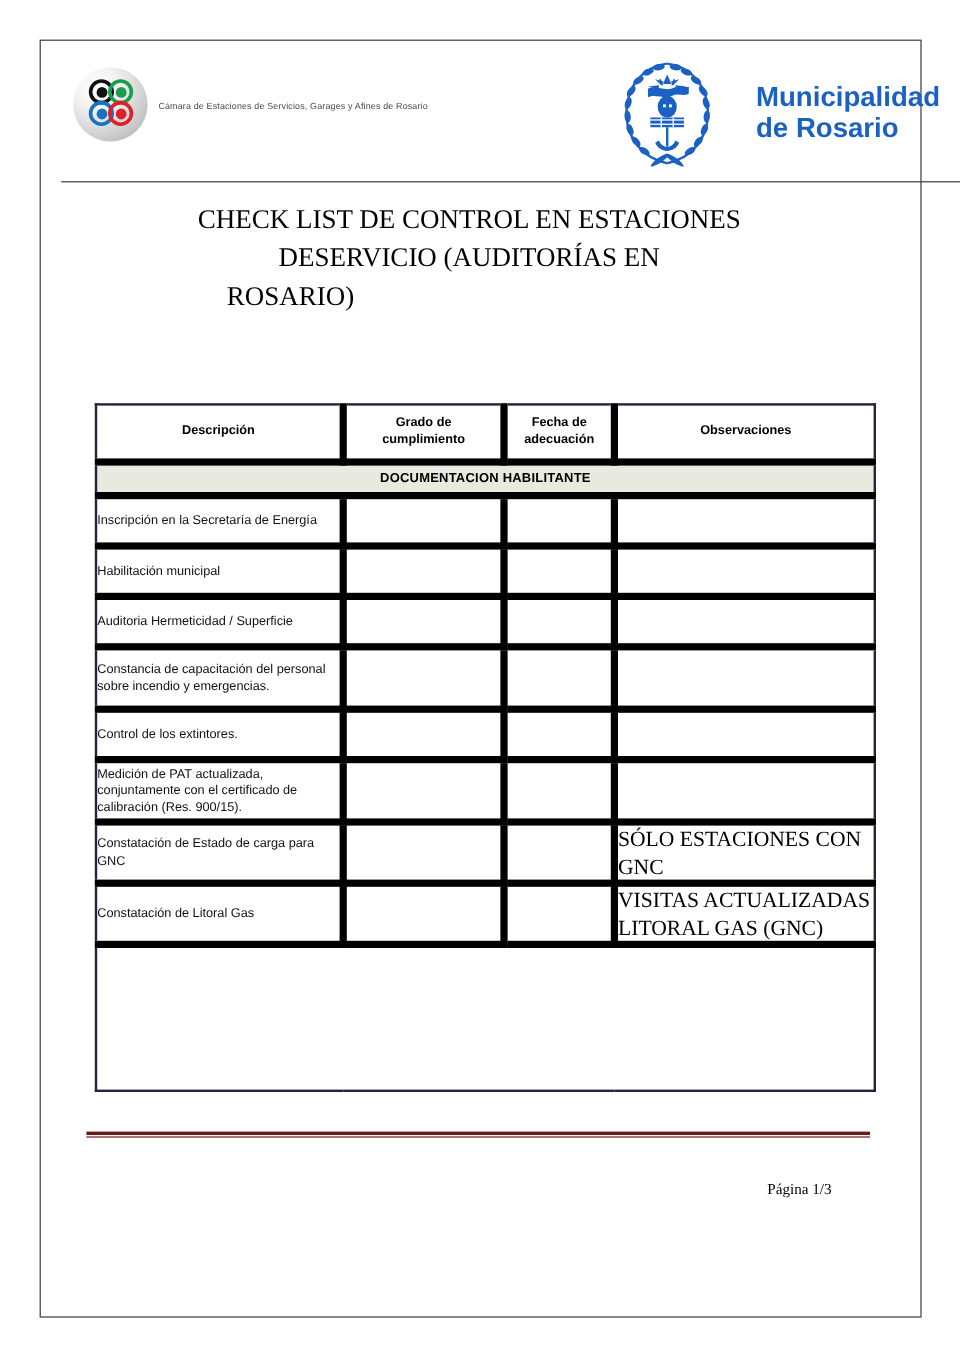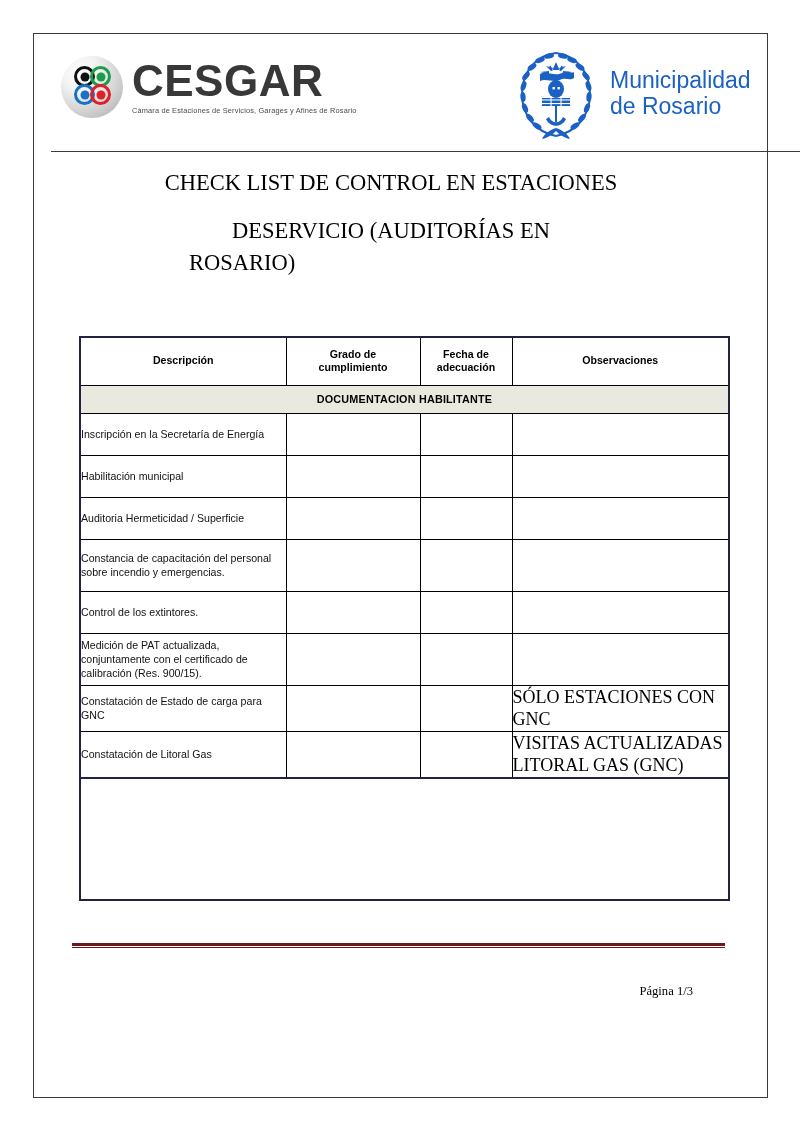--- a/index.html
+++ b/index.html
@@ -100,23 +100,24 @@
     flex: 0 0 auto;
   }
   #muni-wordmark {
     display: flex;
     flex-direction: column;
     line-height: 1.12;
   }
   .muni-line {
     font-family: "Liberation Sans", sans-serif;
     font-size: 23px;
-    font-weight: normal;
+    font-weight: bold;
     color: #1b61c4;
     white-space: nowrap;
+    margin-left: 20px;
   }
 
   #header-rule {
     position: absolute;
     left: 17px;
     top: 117px;
     width: 752px;
     height: 0;
     border-top: 1.4px solid #3b3b3b;
   }
@@ -127,35 +128,35 @@
     left: 57px;
     top: 133px;
     width: 600px;
     font-family: "Liberation Serif", serif;
     font-size: 22.5px;
     line-height: 1.42;
     color: #000000;
     text-align: center;
   }
   #doc-title .t-line-1 { display: block; }
-  #doc-title .t-line-2 { display: block; margin-top: 16px; }
+  #doc-title .t-line-2 { display: block; }
   #doc-title .t-line-3 { display: block; text-align: left; padding-left: 98px; }
 
   
   #checklist-table {
     position: absolute;
     left: 45px;
     top: 302px;
     width: 646px;
     border-collapse: collapse;
     table-layout: fixed;
   }
   #checklist-table td,
   #checklist-table th {
-    border: 1px solid #000000;
+    border: 6px solid #000000;
     box-sizing: border-box;
     vertical-align: middle;
     padding: 0;
   }
   #checklist-table {
     outline: none;
   }
   .col-desc  { width: 206px; }
   .col-grado { width: 134px; }
   .col-fecha { width:  92px; }
@@ -268,21 +269,20 @@
           <div class="dot" style="width:9px;height:9px;background:#1a9e4b;"></div>
         </div>
         <div class="ring" style="left:13px; top:28px; width:21px; height:21px; border:3.2px solid #1673c4;">
           <div class="dot" style="width:9px;height:9px;background:#1673c4;"></div>
         </div>
         <div class="ring" style="left:29px; top:28px; width:21px; height:21px; border:3.2px solid #e01f26;">
           <div class="dot" style="width:9px;height:9px;background:#e01f26;"></div>
         </div>
       </div>
       <div id="cesgar-wordmark">
-        <div id="cesgar-name">CESGAR</div>
         <div id="cesgar-tagline">Cámara de Estaciones de Servicios, Garages y Afines de Rosario</div>
       </div>
     </div>
 
     <div id="muni-logo-block">
       <svg id="muni-crest" viewBox="0 0 88 96">
         <g stroke="#1b61c4" fill="none" stroke-width="1.5">
 
           <path d="M44 7 C24 9 10 26 10 48 C10 70 24 86 44 90" stroke-width="2"></path>
           <path d="M44 7 C64 9 78 26 78 48 C78 70 64 86 44 90" stroke-width="2"></path>

